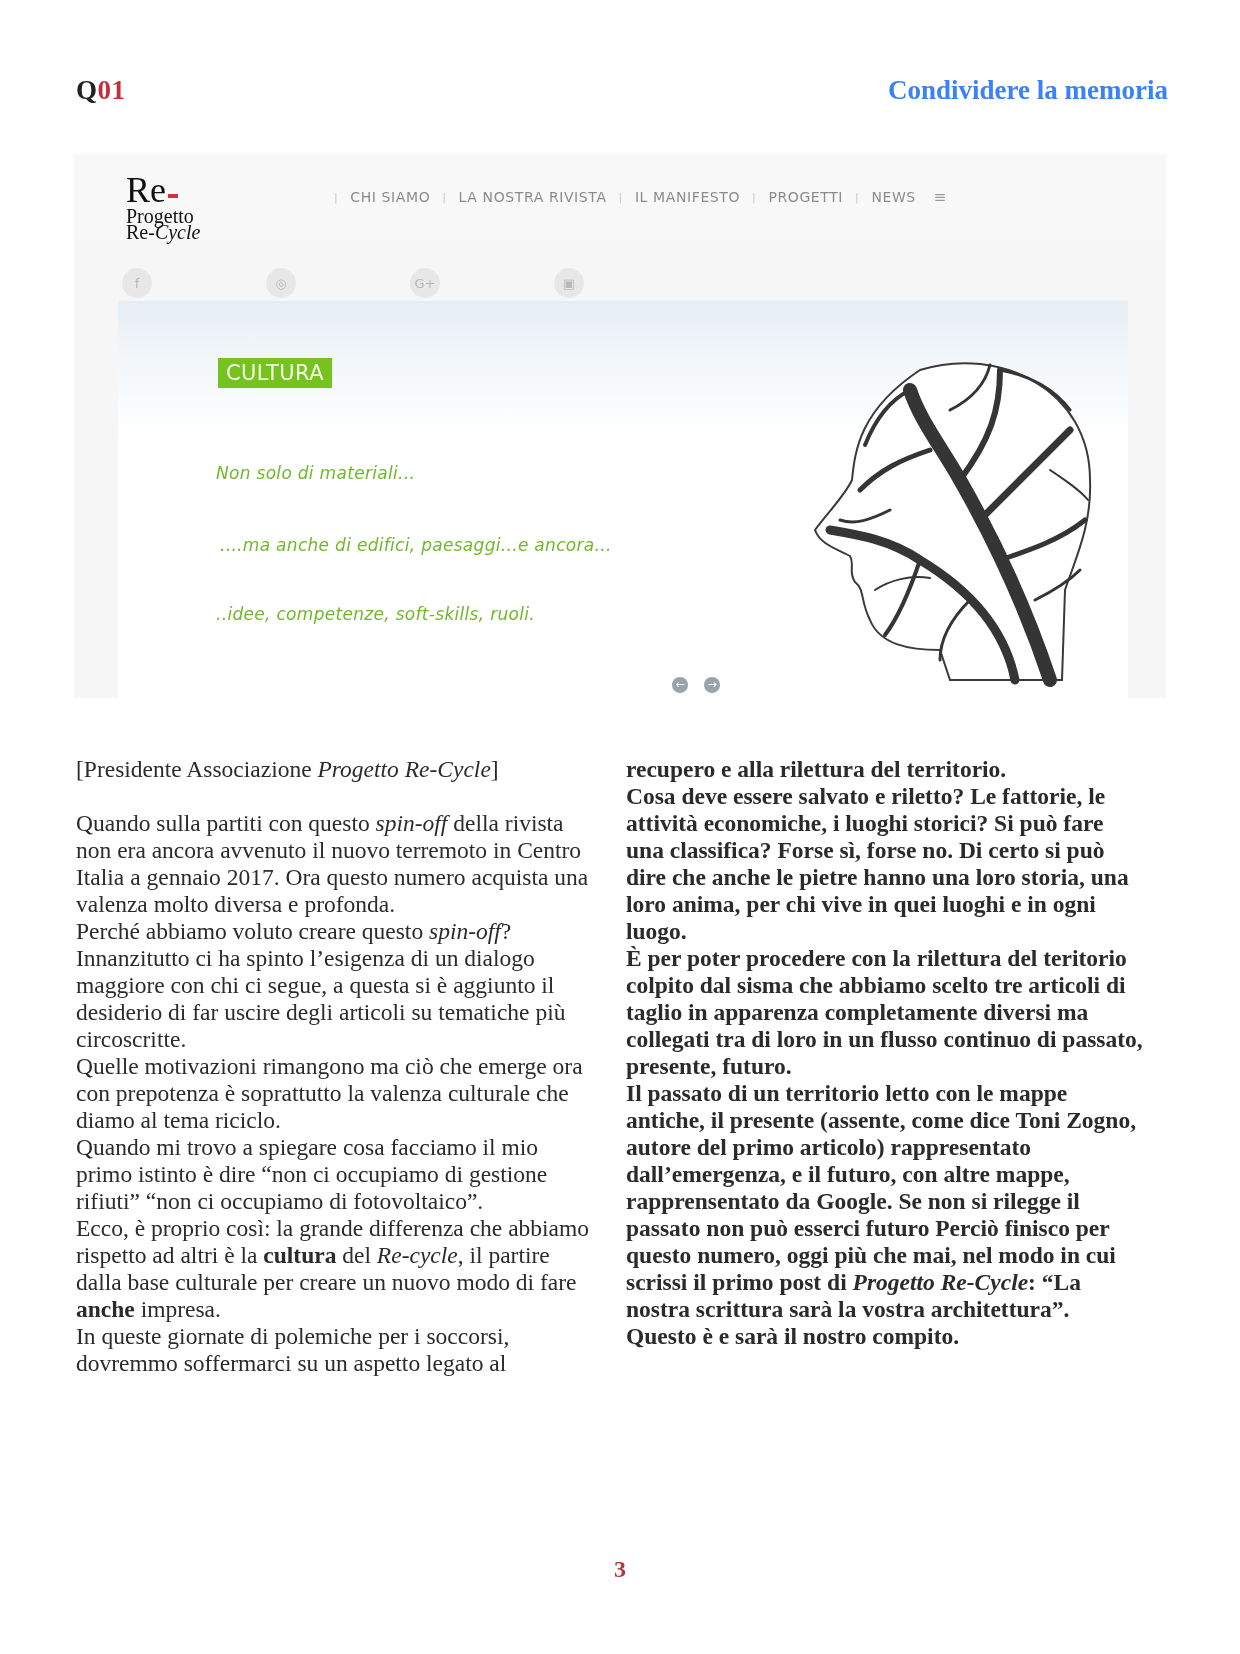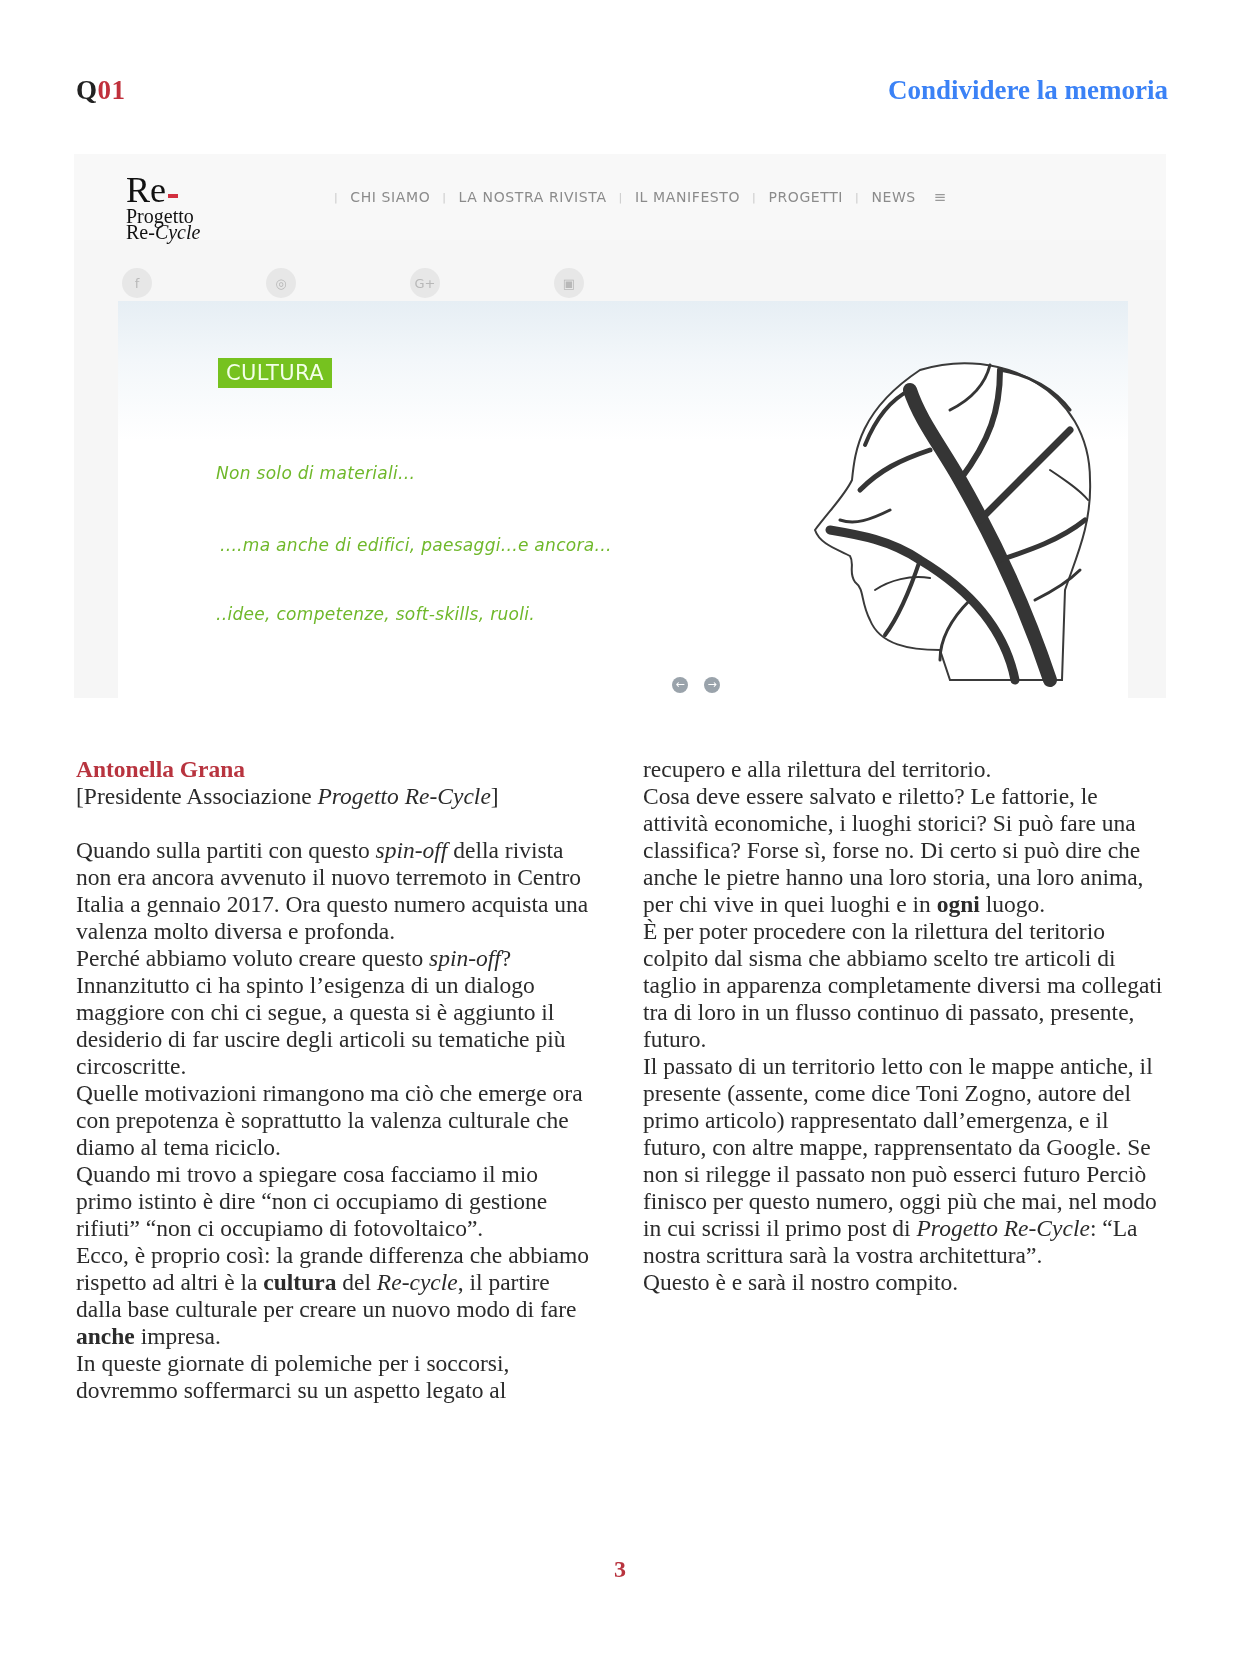--- a/index.html
+++ b/index.html
@@ -36,21 +36,21 @@
          font-family: "DejaVu Sans", sans-serif; font-size: 21px; padding: 3px 8px; letter-spacing: 0.4px; }
   .hand { position: absolute; left: 98px; font-family: "DejaVu Sans", sans-serif; font-size: 17px;
           color: #6fb82a; font-style: italic; letter-spacing: 0.3px; }
   .arrow { position: absolute; top: 522px; width: 16px; height: 16px; border-radius: 50%; background: #9aa3ab;
            color: #fff; font-size: 11px; line-height: 16px; text-align: center; font-family: "DejaVu Sans", sans-serif; }
   .head-img { position: absolute; left: 800px; top: 350px; width: 310px; height: 340px; }
 
   
   .col { position: absolute; top: 756px; width: 520px; font-size: 23.5px; line-height: 27px; color: #2b2b2b; }
   .col.left { left: 76px; }
-  .col.right { left: 643px; }
+  .col.right { left: 626px; font-weight: bold; }
   .col p { margin: 0; }
   .author { color: #b8343f; font-weight: bold; }
   .gap { height: 27px; }
   .page-number { position: absolute; top: 1556px; left: 0; width: 1240px; text-align: center;
                  font-size: 24px; font-weight: bold; color: #b8343f; }
 </style>
 </head>
 <body>
 
 <header class="running-head">
@@ -112,21 +112,20 @@
     <path d="M200,20 C230,25 255,40 270,60" stroke-width="3"></path>
     <path d="M150,60 C170,50 185,35 190,15" stroke-width="3"></path>
     <path d="M90,160 C70,170 55,175 40,170" stroke-width="3"></path>
     <path d="M170,250 C150,270 140,290 140,310" stroke-width="3"></path>
     <path d="M250,120 C265,130 280,140 288,150" stroke-width="2"></path>
     <path d="M75,240 C90,230 110,225 130,228" stroke-width="2"></path>
   </g>
 </svg>
 
 <section class="col left">
-  <p class="author">Antonella Grana</p>
   <p><span>[Presidente Associazione </span><i>Progetto Re-Cycle</i><span>]</span></p>
   <div class="gap"></div>
   <p><span>Quando sulla partiti con questo </span><i>spin-off</i><span> della rivista non era ancora avvenuto il nuovo terremoto in Centro Italia a gennaio 2017. Ora questo numero acquista una valenza molto diversa e profonda.</span></p>
   <p><span>Perché abbiamo voluto creare questo </span><i>spin-off</i><span>? Innanzitutto ci ha spinto l’esigenza di un dialogo maggiore con chi ci segue, a questa si è aggiunto il desiderio di far uscire degli articoli su tematiche più circoscritte.</span></p>
   <p>Quelle motivazioni rimangono ma ciò che emerge ora con prepotenza è soprattutto la valenza culturale che diamo al tema riciclo.</p>
   <p>Quando mi trovo a spiegare cosa facciamo il mio primo istinto è dire “non ci occupiamo di gestione rifiuti” “non ci occupiamo di fotovoltaico”.</p>
   <p><span>Ecco, è proprio così: la grande differenza che abbiamo rispetto ad altri è la </span><b>cultura</b><span> del </span><i>Re-cycle</i><span>, il partire dalla base culturale per creare un nuovo modo di fare </span><b>anche</b><span> impresa.</span></p>
   <p>In queste giornate di polemiche per i soccorsi, dovremmo soffermarci su un aspetto legato al</p>
 </section>
 

